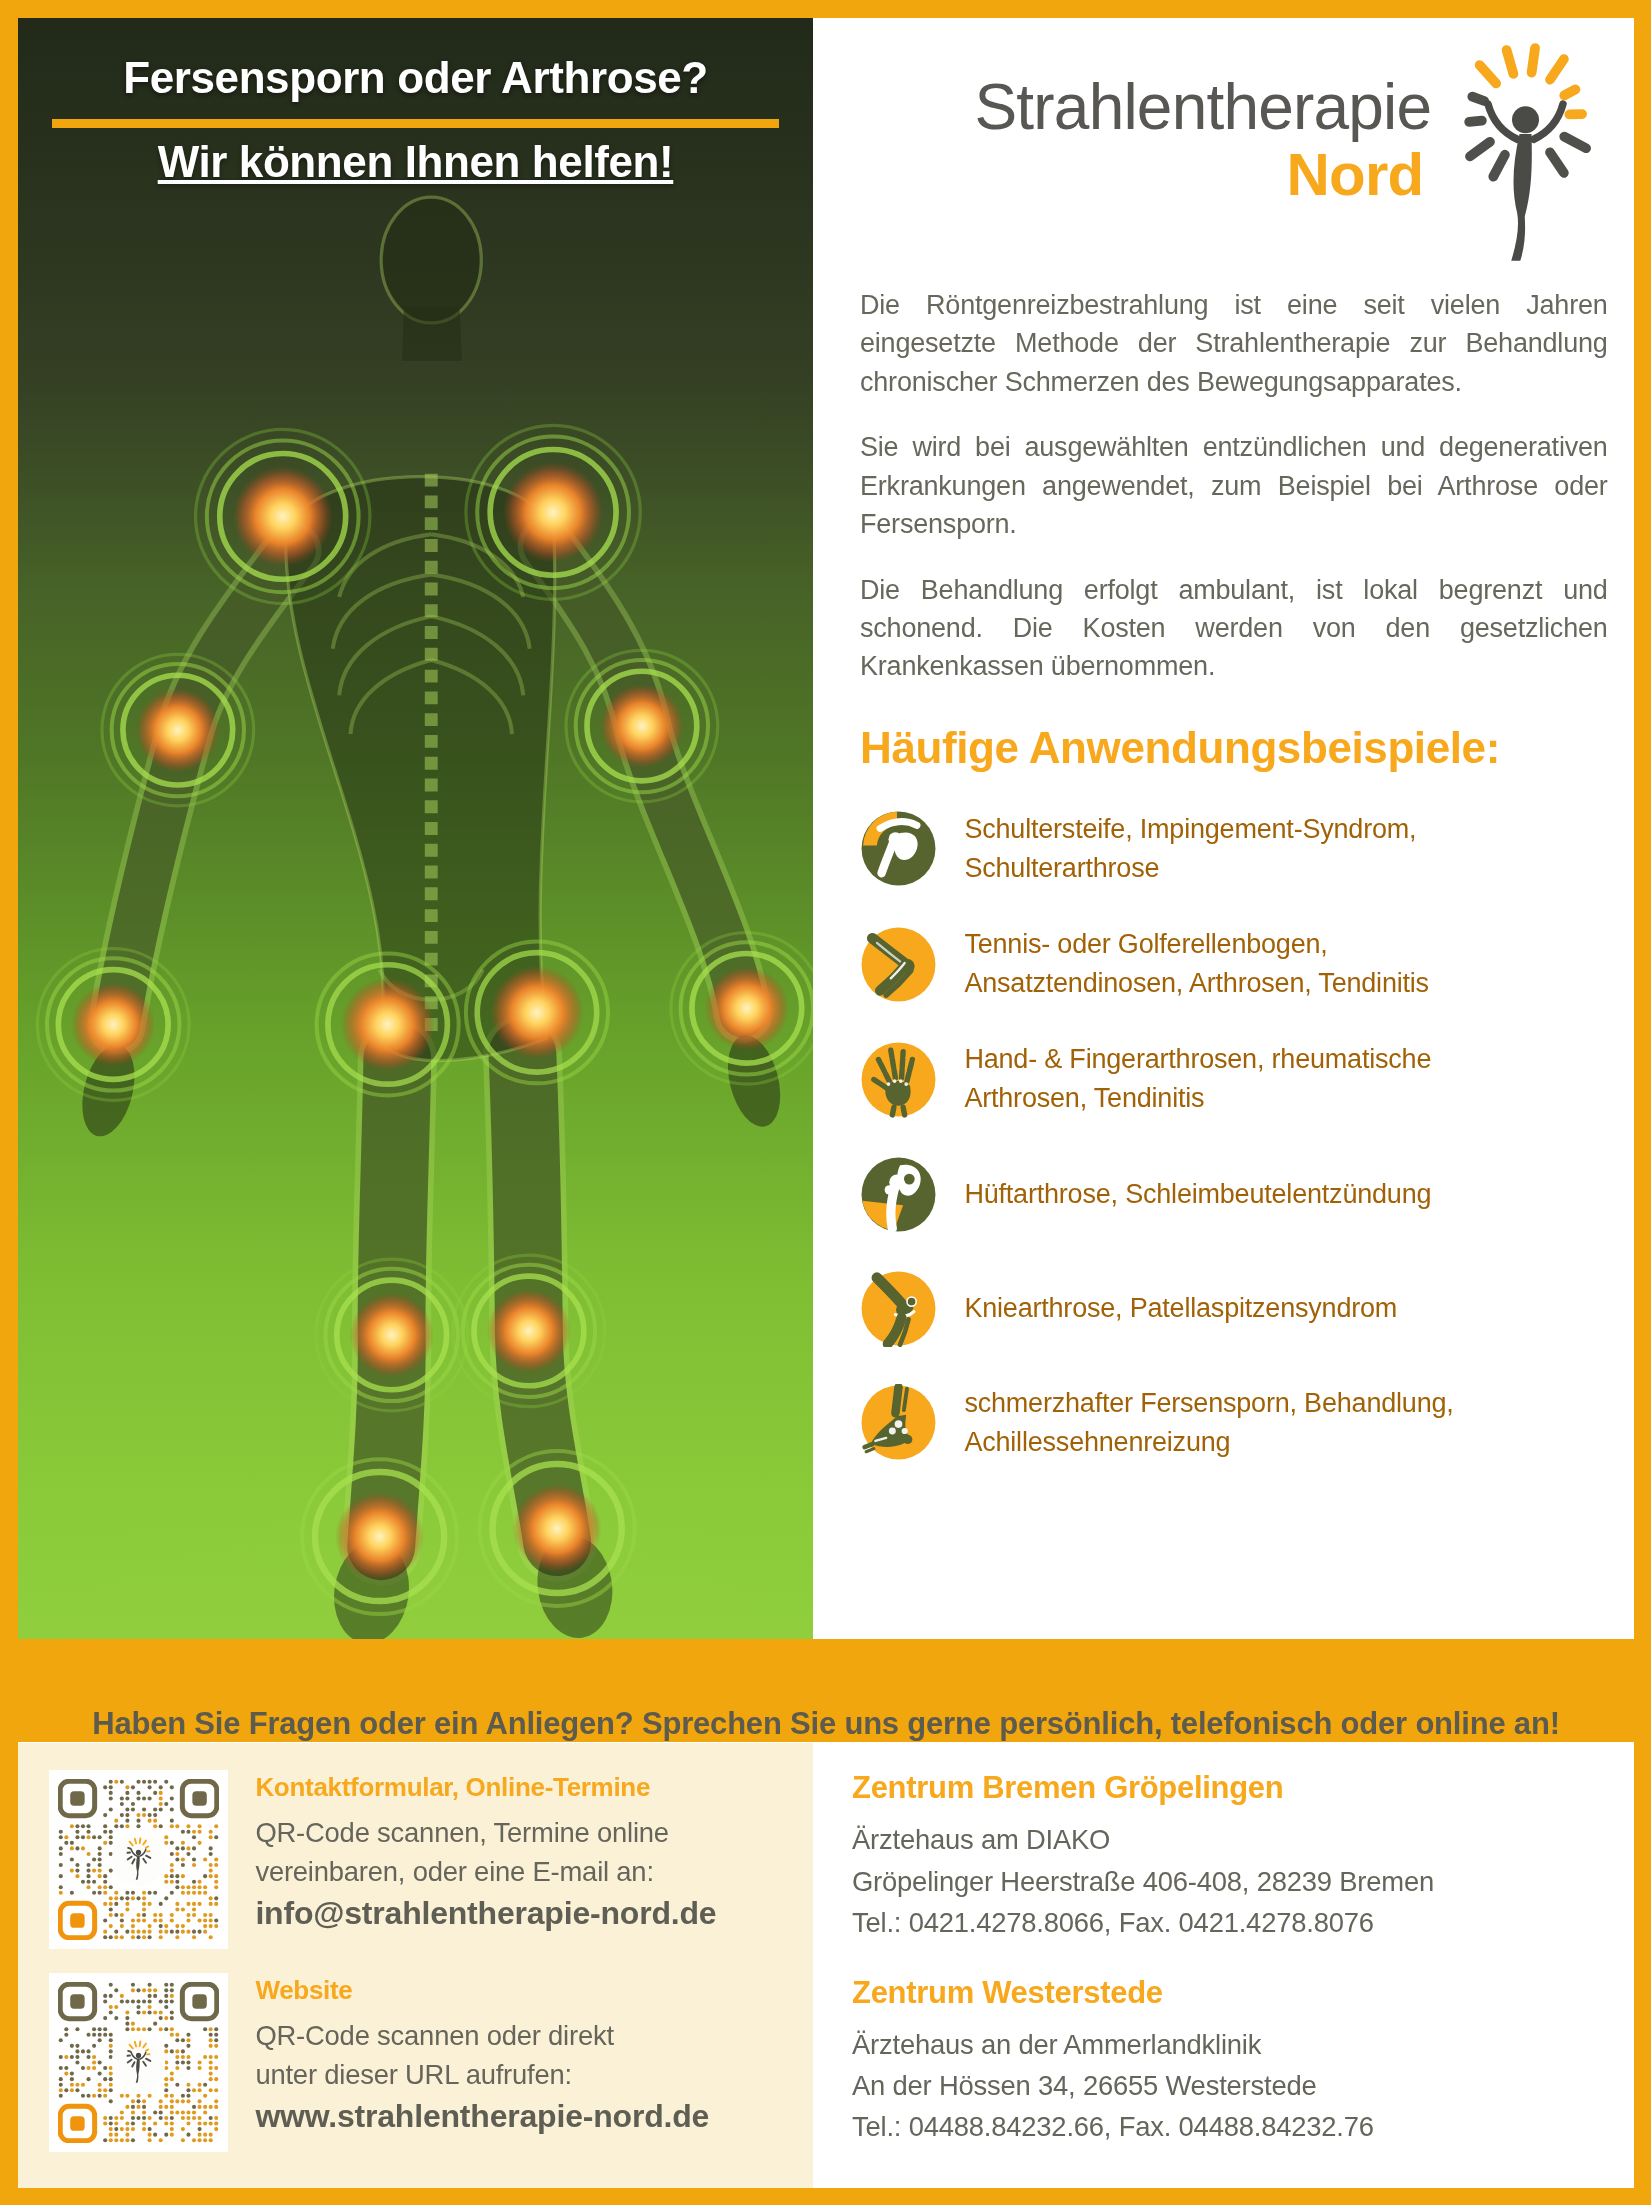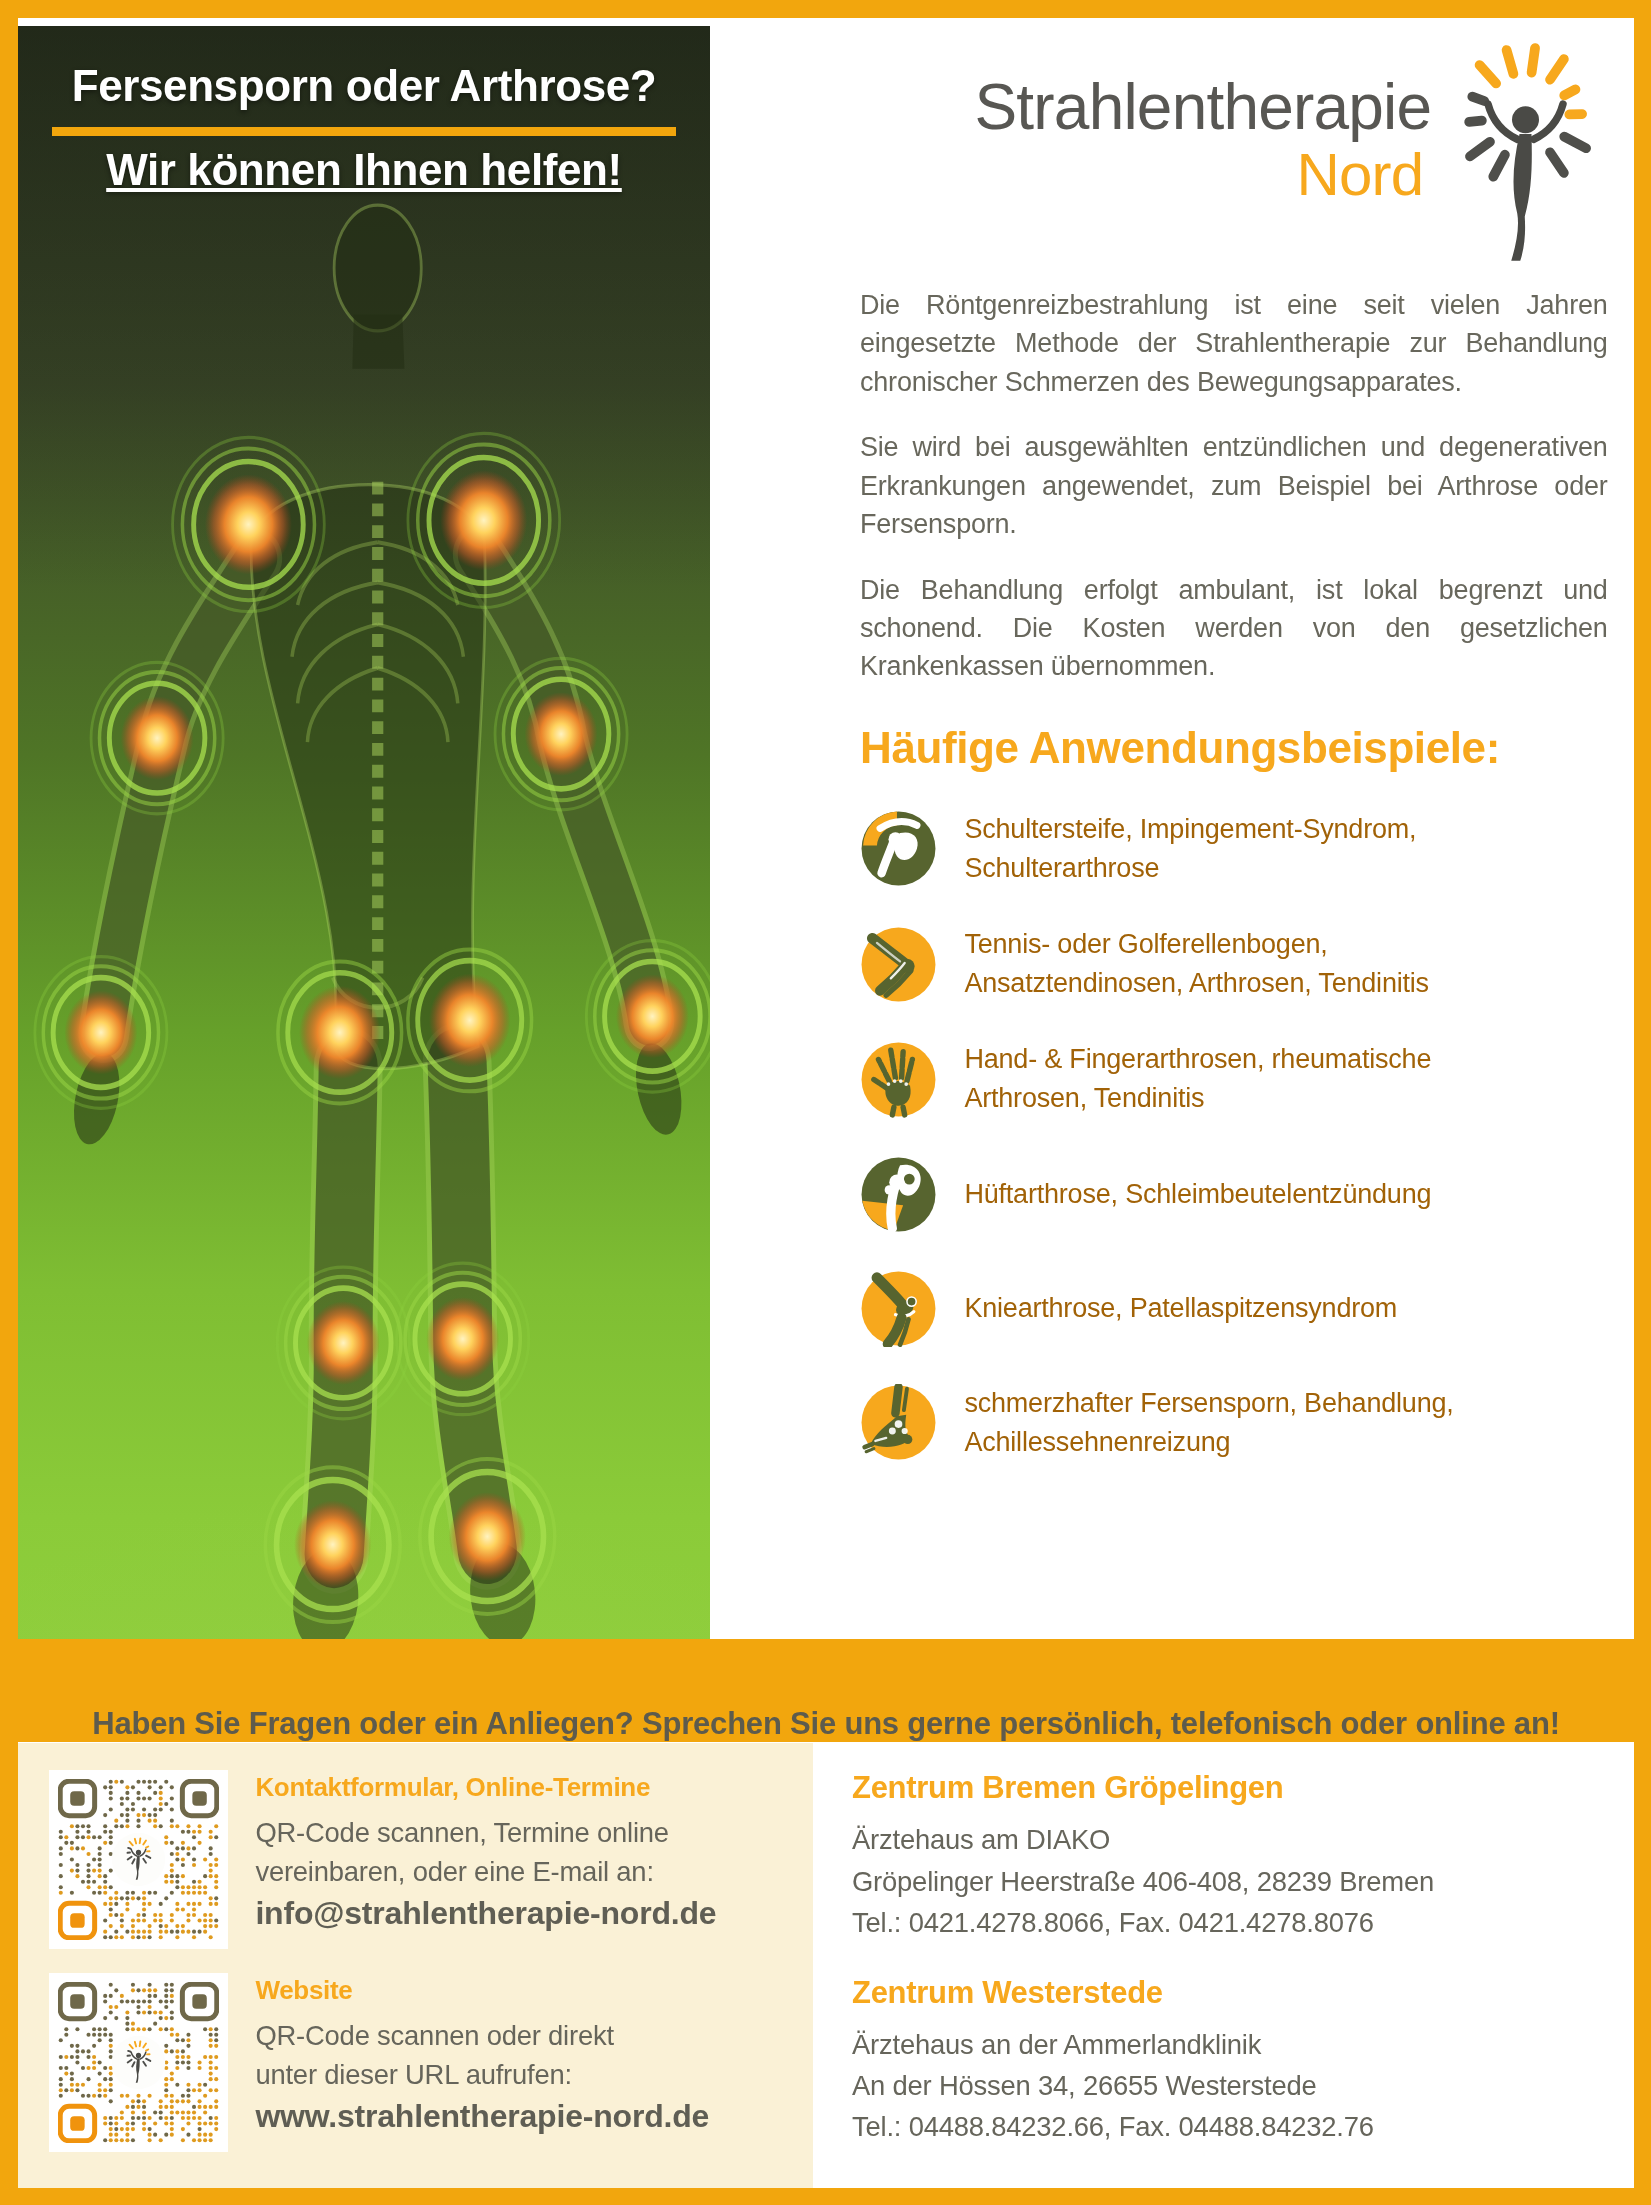--- a/index.html
+++ b/index.html
@@ -10,36 +10,36 @@
     background:#F2A60D;
     font-family:"Liberation Sans",sans-serif;
     overflow:hidden;
   }
   .inner{
     position:absolute;left:18px;top:18px;width:1616px;height:2170px;
     background:#ffffff;overflow:hidden;
   }
 
   
-  .hero{position:absolute;left:0;top:8px;width:692px;height:1621px;overflow:hidden;}
+  .hero{position:absolute;left:0;top:0;width:795px;height:1621px;overflow:hidden;}
   .hero svg.body-art{position:absolute;left:0;top:0;width:100%;height:100%;display:block;}
   .headlines{position:absolute;left:0;top:35px;width:100%;padding:0 34px;text-align:center;z-index:2;}
   .headline-1,.headline-2{
     color:#ffffff;font-size:44px;font-weight:bold;letter-spacing:-0.4px;
     text-shadow:0 1.6px 4.8px rgba(0,0,0,.45);white-space:nowrap;
   }
   .headline-rule{height:9px;background:#F2A60D;margin:16px auto 0;width:100%;}
   .headline-2{margin-top:9px;text-decoration:underline;}
 
   
   .right-col{position:absolute;left:795px;top:0;width:822px;height:1621px;background:#ffffff;padding:21px 27.4px 0 47px;}
   .logo-row{display:flex;justify-content:flex-end;align-items:flex-start;gap:11.3px;margin-bottom:21px;}
   .logo-text{text-align:right;padding-top:35px;}
   .logo-line1{font-size:64px;color:#585753;letter-spacing:-0.8px;line-height:1.05;}
-  .logo-line2{font-size:60px;color:#F7A81D;letter-spacing:-0.8px;line-height:1.05;margin-top:1.6px;padding-right:8px;}
+  .logo-line2{font-size:60px;color:#F7A81D;letter-spacing:-0.8px;line-height:1.05;margin-top:1.6px;padding-right:8px;font-weight:bold;}
   .logo-mark-svg{width:165px;height:226px;flex:none;}
 
   .intro p{
     margin:0 0 27.4px 0;font-size:27px;line-height:1.42;color:#68675C;
     text-align:justify;letter-spacing:-0.2px;
   }
   .examples-heading{
     margin:37px 0 8px 0;font-size:44px;font-weight:bold;color:#F7A81D;letter-spacing:-0.4px;
   }
   .examples{list-style:none;margin:0;padding:0;}

